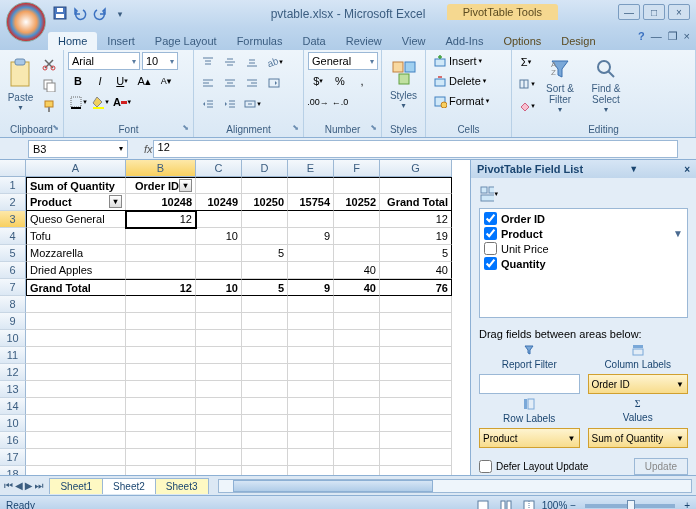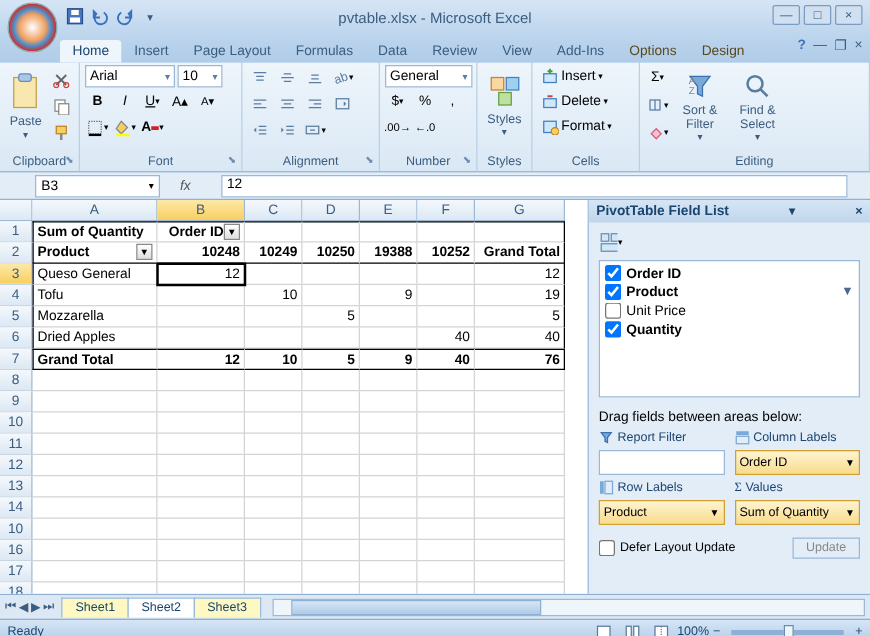--- a/index.html
+++ b/index.html
@@ -26,21 +26,21 @@
 .bigbtn { display: flex; flex-direction: column; align-items: center; justify-content: center; width: 40px; height: 66px; font-size: 10px; color: #3b5d80; }
 .bigbtn svg { margin-bottom: 2px; }
 .stack { display: flex; flex-direction: column; gap: 1px; }
 .row { display: flex; gap: 2px; align-items: center; }
 .combo { background: #fff; border: 1px solid #9bb8d6; height: 18px; font-size: 11px; padding: 0 3px; display: flex; align-items: center; justify-content: space-between; }
 .combo .arr { font-size: 8px; color: #5a7ca0; margin-left: 4px; }
 .iconbtn { width: 20px; height: 20px; display: flex; align-items: center; justify-content: center; border: 1px solid transparent; }
 .namebox-row { height: 22px; background: #e3edf7; border-bottom: 1px solid #8db0d4; display: flex; align-items: center; }
 .namebox { width: 100px; height: 18px; background: #fff; border: 1px solid #9bb8d6; margin-left: 28px; padding: 0 4px; display: flex; align-items: center; justify-content: space-between; font-size: 11px; }
 .fx-area { display: flex; align-items: center; margin-left: 16px; flex: 1; }
-.fx-label { font-style: italic; color: #555; margin-right: 24px; font-size: 11px; }
+.fx-label { font-style: italic; color: #555; margin-right: 0; font-size: 11px; }
 .formula-bar { flex: 1; height: 18px; background: #fff; border: 1px solid #9bb8d6; padding: 0 4px; font-size: 11px; margin-right: 18px; }
 .workarea { display: flex; height: 315px; }
 .sheet { flex: 1; background: #fff; overflow: hidden; position: relative; }
 .grid { display: grid; grid-template-columns: 26px 100px 70px 46px 46px 46px 46px 72px; font-size: 11px; }
 .hdr { background: linear-gradient(#f4f8fc, #dce8f4); border-right: 1px solid #9db8d4; border-bottom: 1px solid #9db8d4; text-align: center; height: 17px; line-height: 17px; color: #3b5d80; }
 .rowhdr { background: linear-gradient(#f4f8fc, #dce8f4); border-right: 1px solid #9db8d4; border-bottom: 1px solid #c8d6e4; text-align: center; height: 17px; line-height: 17px; color: #3b5d80; }
 .rowhdr.active, .hdr.active { background: linear-gradient(#fde8a8, #f8d060); }
 .cell { border-right: 1px solid #d4d4d4; border-bottom: 1px solid #d4d4d4; height: 17px; line-height: 17px; padding: 0 3px; white-space: nowrap; }
 .cell.bold { font-weight: 600; }
 .cell.r { text-align: right; }
@@ -55,21 +55,21 @@
 .fl-close { font-size: 10px; }
 .fl-body { padding: 6px 8px; font-size: 11px; display: flex; flex-direction: column; gap: 4px; flex: 1; }
 .fl-choose { display: flex; justify-content: space-between; align-items: center; }
 .fl-fields { border: 1px solid #9bb8d6; background: #fff; padding: 3px 4px; display: flex; flex-direction: column; gap: 2px; height: 110px; }
 .fl-field { display: flex; align-items: center; gap: 4px; }
 .fl-field input { margin: 0; }
 .fl-field.bold label { font-weight: 600; }
 .filter-icon { margin-left: auto; font-size: 10px; color: #4a6a90; }
 .fl-drag { font-size: 11px; margin-top: 6px; }
 .fl-areas { display: grid; grid-template-columns: 1fr 1fr; gap: 4px 8px; font-size: 10px; }
-.fl-area-label { display: flex; align-items: center; gap: 3px; color: #1a4570; }
+.fl-area-label { display: flex; align-items: center; gap: 3px; color: #1a4570; flex-direction: column; }
 .fl-area-box { background: #fff; border: 1px solid #9bb8d6; height: 20px; display: flex; align-items: center; padding: 0 3px; justify-content: space-between; }
 .fl-area-box.filled { background: linear-gradient(#fef4d0,#f8dc8c); border-color: #d0a030; }
 .fl-defer { display: flex; align-items: center; gap: 4px; margin-top: 6px; font-size: 10px; }
 .fl-update { margin-left: auto; padding: 2px 10px; background: #e3edf7; border: 1px solid #9bb8d6; color: #888; font-size: 10px; }
 .sheettabs { height: 20px; background: #dce8f4; border-top: 1px solid #8db0d4; display: flex; align-items: center; font-size: 10px; padding: 0 4px; }
 .sheettabs .nav { display: flex; gap: 2px; margin-right: 6px; color: #3b5d80; }
 .stab { padding: 2px 10px; background: #fef9c3; border: 1px solid #9bb8d6; border-bottom: none; margin-right: -1px; color: #1a4570; }
 .stab.active { background: #fff; font-weight: 400; }
 .hscroll { flex: 1; height: 14px; background: #eef5fb; border: 1px solid #9bb8d6; margin-left: 10px; position: relative; }
 .hscroll .thumb { position: absolute; left: 14px; top: 0; bottom: 0; width: 200px; background: linear-gradient(#d6e5f5,#b0cce8); border: 1px solid #8db0d4; }
@@ -97,20 +97,21 @@
         </svg>
       </span>
     <span class="iconbtn">
         <svg width="14" height="14">
           <path d="M4 4 A5 5 0 1 0 10 5 L12 3 L12 8 L7 8" fill="none" stroke="#3a70c0" stroke-width="1.5"></path>
         </svg>
       </span>
     <span class="iconbtn" style="font-size:9px;color:#3b5d80">▾</span>
   </div>
   <div class="title-text"><span>pvtable.xlsx</span> - <span>Microsoft Excel</span></div>
+  <div class="context-tab">PivotTable Tools</div>
   <div class="winbtns">
     <div>—</div>
     <div>□</div>
     <div>×</div>
   </div>
 </div>
 
 <div class="tabbar">
   <div class="tab active">Home</div>
   <div class="tab">Insert</div>
@@ -438,21 +439,21 @@
         <div class="cell bold r borT"></div>
         <div class="cell bold r borT"></div>
         <div class="cell bold r borT"></div>
         <div class="cell bold r borT"></div>
         <div class="cell bold r borR borT"></div>
         <div class="rowhdr">2</div>
         <div class="cell bold borL borB">Product<span class="dropbtn">▾</span></div>
         <div class="cell bold r borB">10248</div>
         <div class="cell bold r borB">10249</div>
         <div class="cell bold r borB">10250</div>
-        <div class="cell bold r borB">19388</div>
+        <div class="cell bold r borB">15754</div>
         <div class="cell bold r borB">10252</div>
         <div class="cell bold r borR borB">Grand Total</div>
         <div class="rowhdr active">3</div>
         <div class="cell borL">Queso General</div>
         <div class="cell r sel">12</div>
         <div class="cell r"></div>
         <div class="cell r"></div>
         <div class="cell r"></div>
         <div class="cell r"></div>
         <div class="cell r borR">12</div>

